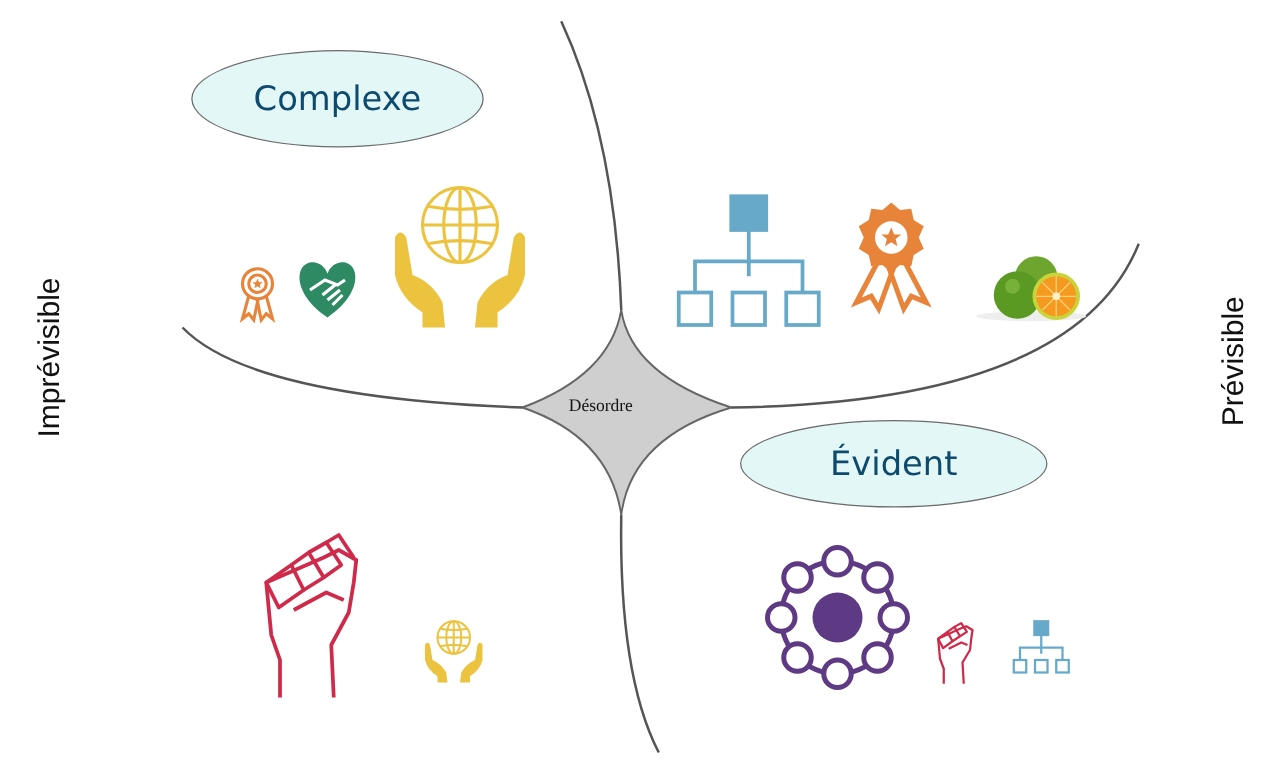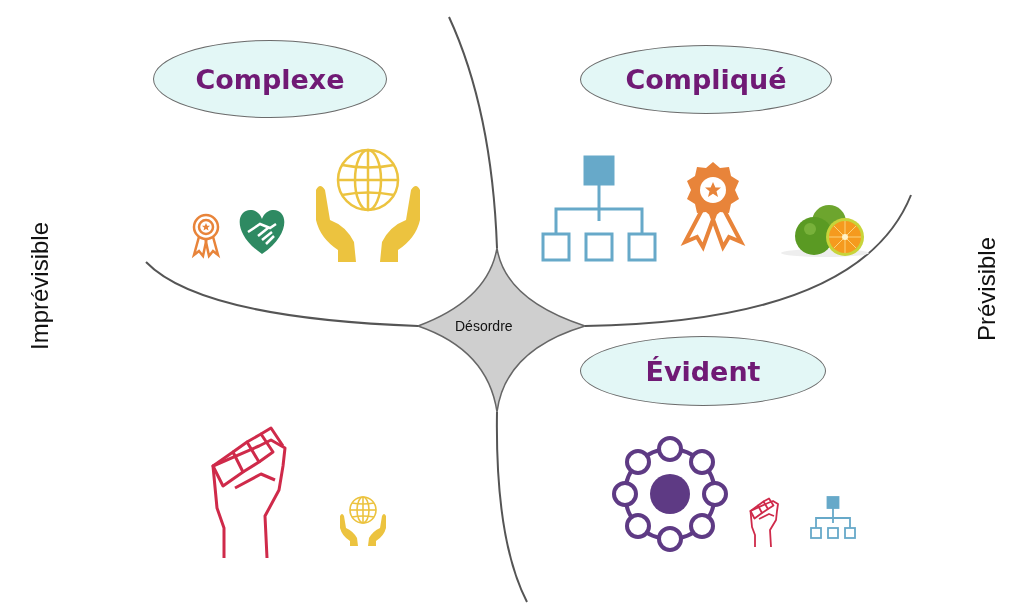--- a/index.html
+++ b/index.html
@@ -1,23 +1,23 @@
 <!DOCTYPE html>
 <html><head>
 <meta charset="utf-8">
 <style>
   html, body { margin:0; padding:0; background:#ffffff; }
   body { width:1024px; height:616px; position:relative; overflow:hidden; font-family:"DejaVu Sans", sans-serif; }
   #stage { position:absolute; left:0; top:0; width:1024px; height:616px; }
   .ellipse-label { position:absolute; display:flex; align-items:center; justify-content:center;
     background:#e3f7f6; border:1.5px solid #6b6b6b; border-radius:50%;
-    font-family:"DejaVu Sans", sans-serif; font-weight:bold; font-size:27px; color:#701a75; letter-spacing:0px; }
+    font-family:"DejaVu Sans", sans-serif; font-weight:normal; font-size:27px; color:#0c4a6e; letter-spacing:0px; }
   .side-label { position:absolute; font-family:"Liberation Sans", sans-serif; font-size:24px; color:#111;
     transform-origin:center center; white-space:nowrap; }
-  .center-label { position:absolute; font-family:Liberation Sans, sans-serif; font-size:14px; color:#111; }
+  .center-label { position:absolute; font-family:Liberation Serif, serif; font-size:14px; color:#111; }
   svg { position:absolute; left:0; top:0; }
 </style>
 </head>
 <body>
 
 <div id="stage">
 
   <svg width="1024" height="616" viewBox="0 0 1024 616">
 
     <path d="M497,248 Q505,300 585,326 Q505,350 497,412 Q488,350 418,326 Q488,300 497,248 Z" fill="#cfcfcf" stroke="#666" stroke-width="1.5"></path>
@@ -131,20 +131,19 @@
       <rect x="-5.5" y="0" width="11" height="11" fill="#67a9c9"></rect>
       <line x1="0" y1="11" x2="0" y2="26"></line>
       <polyline points="-17,31 -17,21 17,21 17,31"></polyline>
       <rect x="-22" y="31" width="10" height="10"></rect>
       <rect x="-5" y="31" width="10" height="10"></rect>
       <rect x="12" y="31" width="10" height="10"></rect>
     </g>
   </svg>
 
   <div class="ellipse-label" style="left:153px; top:40px; width:232px; height:76px;">Complexe</div>
-  <div class="ellipse-label" style="left:580px; top:45px; width:250px; height:67px;">Compliqué</div>
-  <div class="ellipse-label" style="left:580px; top:336px; width:244px; height:68px;">Évident</div>
+  <div class="ellipse-label" style="left:592px; top:336px; width:244px; height:68px;">Évident</div>
 
   <div class="center-label" style="left:455px; top:318px;">Désordre</div>
 
   <div class="side-label" style="left:-30px; top:272px; width:140px; text-align:center; transform:rotate(-90deg);">Imprévisible</div>
   <div class="side-label" style="left:937px; top:277px; width:100px; text-align:center; transform:rotate(-90deg);">Prévisible</div>
 </div>
 
 </body></html>

